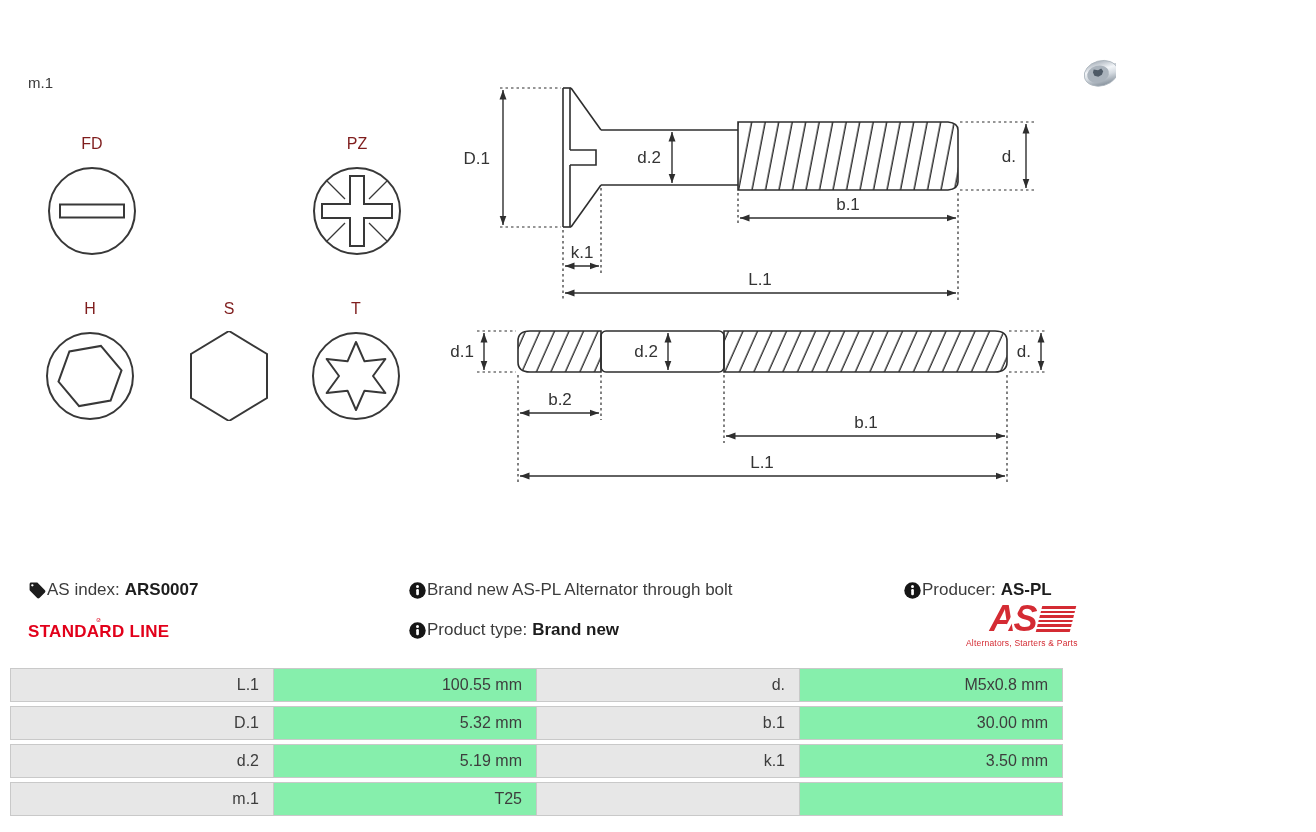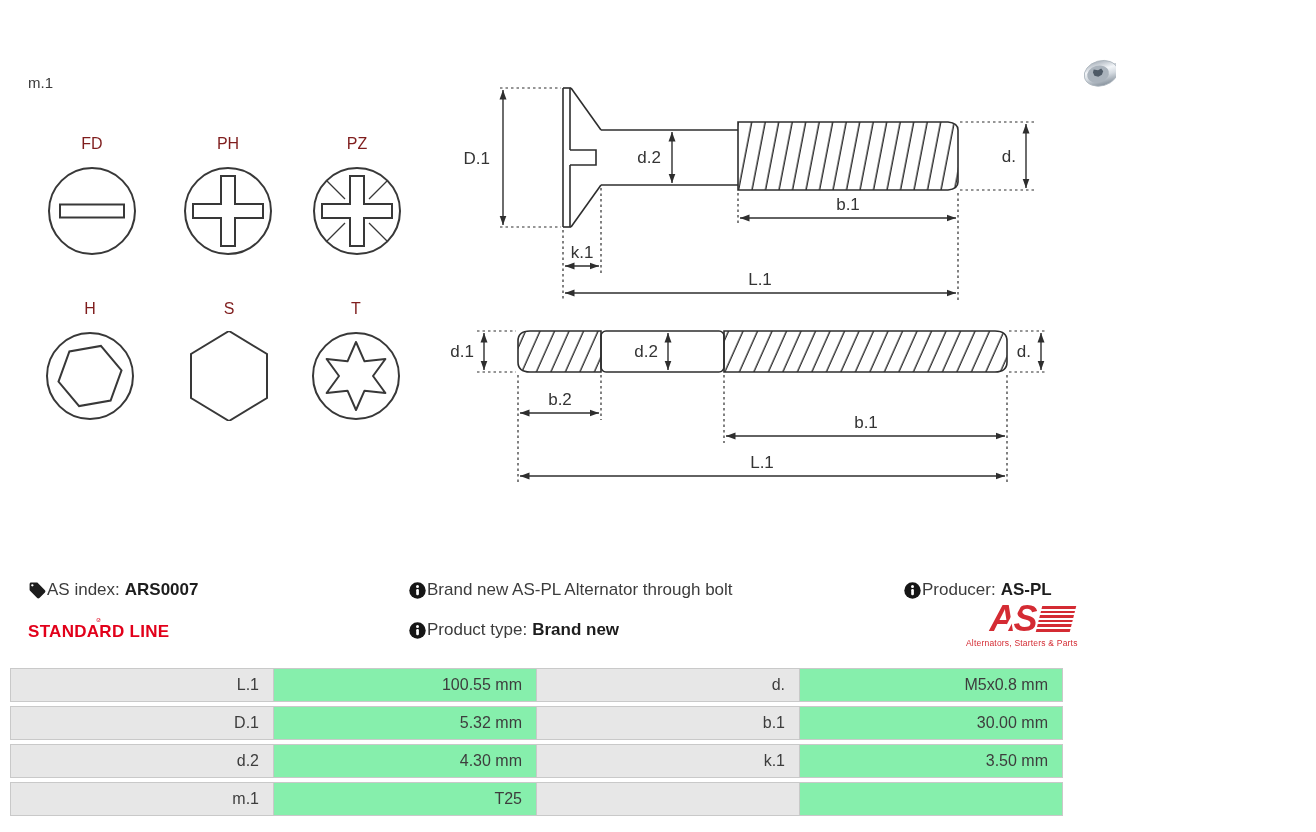--- a/index.html
+++ b/index.html
@@ -44,27 +44,20 @@
 
 <div id="stage">
 
   <div class="abs" style="left:28px;top:74px;font-size:15px;">m.1</div>
 
   <div class="drive" style="left:47px;top:135px;">
     <div class="dlabel">FD</div>
     <svg width="90" height="90" viewBox="-45 -45 90 90">
       <circle r="43" fill="none" stroke="#383838" stroke-width="2"></circle>
       <rect x="-32" y="-6.5" width="64" height="13" fill="none" stroke="#383838" stroke-width="2"></rect>
-    </svg>
-  </div>
-  <div class="drive" style="left:183px;top:135px;">
-    <div class="dlabel">PH</div>
-    <svg width="90" height="90" viewBox="-45 -45 90 90">
-      <circle r="43" fill="none" stroke="#383838" stroke-width="2"></circle>
-      <path d="M-7,-35 L7,-35 L7,-7 L35,-7 L35,7 L7,7 L7,35 L-7,35 L-7,7 L-35,7 L-35,-7 L-7,-7 Z" fill="none" stroke="#383838" stroke-width="2"></path>
     </svg>
   </div>
   <div class="drive" style="left:312px;top:135px;">
     <div class="dlabel">PZ</div>
     <svg width="90" height="90" viewBox="-45 -45 90 90">
       <circle r="43" fill="none" stroke="#383838" stroke-width="2"></circle>
       <path d="M-7,-35 L7,-35 L7,-7 L35,-7 L35,7 L7,7 L7,35 L-7,35 L-7,7 L-35,7 L-35,-7 L-7,-7 Z" fill="none" stroke="#383838" stroke-width="2"></path>
       <g stroke="#383838" stroke-width="1.2">
         <line x1="12" y1="12" x2="30" y2="30"></line>
           <line x1="-12" y1="12" x2="-30" y2="30"></line>
@@ -261,21 +254,21 @@
       <div class="cell value">M5x0.8 mm</div>
     </div>
     <div class="spec-row">
       <div class="cell label">D.1</div>
       <div class="cell value">5.32 mm</div>
       <div class="cell label">b.1</div>
       <div class="cell value">30.00 mm</div>
     </div>
     <div class="spec-row">
       <div class="cell label">d.2</div>
-      <div class="cell value">4.30 mm</div>
+      <div class="cell value">5.19 mm</div>
       <div class="cell label">k.1</div>
       <div class="cell value">3.50 mm</div>
     </div>
     <div class="spec-row">
       <div class="cell label">m.1</div>
       <div class="cell value">T25</div>
       <div class="cell label"></div>
       <div class="cell value"></div>
     </div>
   </div>

